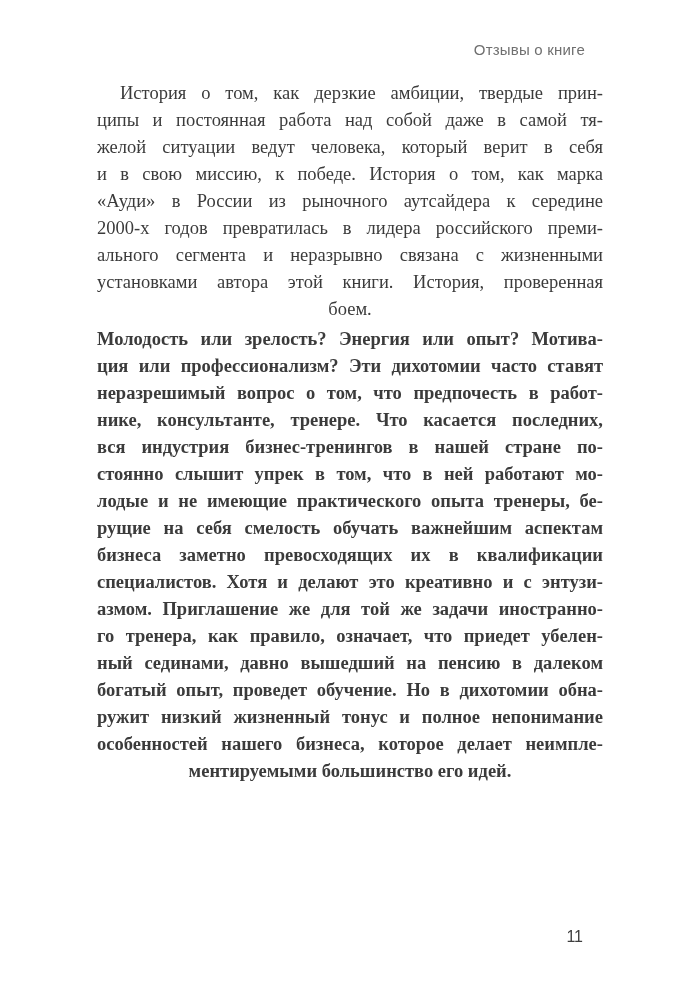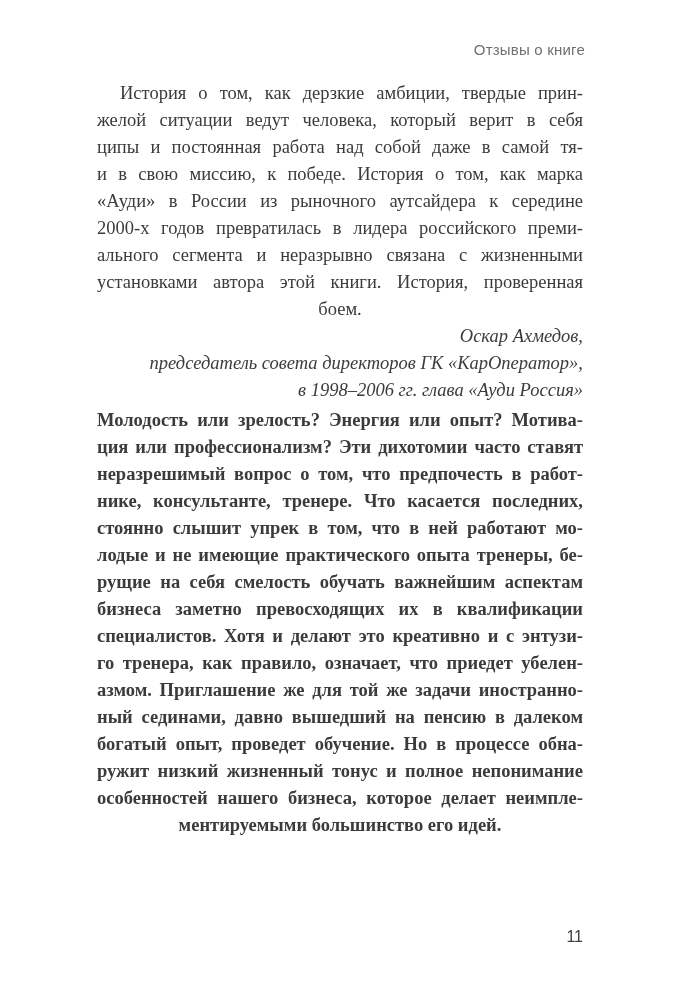--- a/index.html
+++ b/index.html
@@ -17,21 +17,21 @@
     padding-left: 8px;
   }
   .running-header {
     position: absolute; top: 42px; right: 95px;
     font-family: "Liberation Sans", "DejaVu Sans", sans-serif;
     font-size: 15px; line-height: 16px;
     letter-spacing: 0.2px;
     color: var(--header-text, #6f6f6f);
   }
   .text-block {
-    position: absolute; top: 80px; left: 97px; right: 97px;
+    position: absolute; top: 80px; left: 97px; right: 77px;
     font-size: 18.5px; line-height: 27px;
   }
   .line { height: 27px; overflow: hidden; }
   .paragraph .line { text-align: justify; }
   .paragraph .line::after {
     content: ""; display: inline-block; width: 100%; height: 0;
   }
   .paragraph .line.last { text-align: center; }
   .paragraph .line.last::after { content: none; }
   .indent-first .line:first-child { text-indent: 23px; }
@@ -47,50 +47,46 @@
 </style>
 </head>
 <body>
 
 <div class="page">
   <div class="running-header">Отзывы о книге</div>
 
   <div class="text-block">
     <div class="paragraph indent-first">
         <div class="line">История о том, как дерзкие амбиции, твердые прин-</div>
+        <div class="line">ципы и постоянная работа над собой даже в самой тя-</div>
         <div class="line">желой ситуации ведут человека, который верит в себя</div>
-        <div class="line">ципы и постоянная работа над собой даже в самой тя-</div>
         <div class="line">и в свою миссию, к победе. История о том, как марка</div>
         <div class="line">«Ауди» в России из рыночного аутсайдера к середине</div>
         <div class="line">2000-х годов превратилась в лидера российского преми-</div>
         <div class="line">ального сегмента и неразрывно связана с жизненными</div>
         <div class="line">установками автора этой книги. История, проверенная</div>
         <div class="line last">боем.</div>
       </div>
 
-    <div class="attribution">
-        <div class="line">Оскар Ахмедов,</div>
-        <div class="line">председатель совета директоров ГК «КарОператор»,</div>
-        <div class="line last">в 1998–2006 гг. глава «Ауди Россия»</div>
-      </div>
 
     <div class="paragraph para-gap">
         <div class="line">Молодость или зрелость? Энергия или опыт? Мотива-</div>
         <div class="line">ция или профессионализм? Эти дихотомии часто ставят</div>
         <div class="line">неразрешимый вопрос о том, что предпочесть в работ-</div>
         <div class="line">нике, консультанте, тренере. Что касается последних,</div>
+        <div class="line">вся индустрия бизнес-тренингов в нашей стране по-</div>
         <div class="line">стоянно слышит упрек в том, что в ней работают мо-</div>
         <div class="line">лодые и не имеющие практического опыта тренеры, бе-</div>
         <div class="line">рущие на себя смелость обучать важнейшим аспектам</div>
         <div class="line">бизнеса заметно превосходящих их в квалификации</div>
         <div class="line">специалистов. Хотя и делают это креативно и с энтузи-</div>
+        <div class="line">азмом. Приглашение же для той же задачи иностранно-</div>
         <div class="line">го тренера, как правило, означает, что приедет убелен-</div>
-        <div class="line">азмом. Приглашение же для той же задачи иностранно-</div>
         <div class="line">ный сединами, давно вышедший на пенсию в далеком</div>
-        <div class="line">богатый опыт, проведет обучение. Но в процессе обна-</div>
+        <div class="line">богатый опыт, проведет обучение. Но в дихотомии обна-</div>
         <div class="line">ружит низкий жизненный тонус и полное непонимание</div>
         <div class="line">особенностей нашего бизнеса, которое делает неимпле-</div>
         <div class="line last">ментируемыми большинство его идей.</div>
       </div>
   </div>
 
   <div class="page-number">11</div>
 </div>
 
 </body></html>

